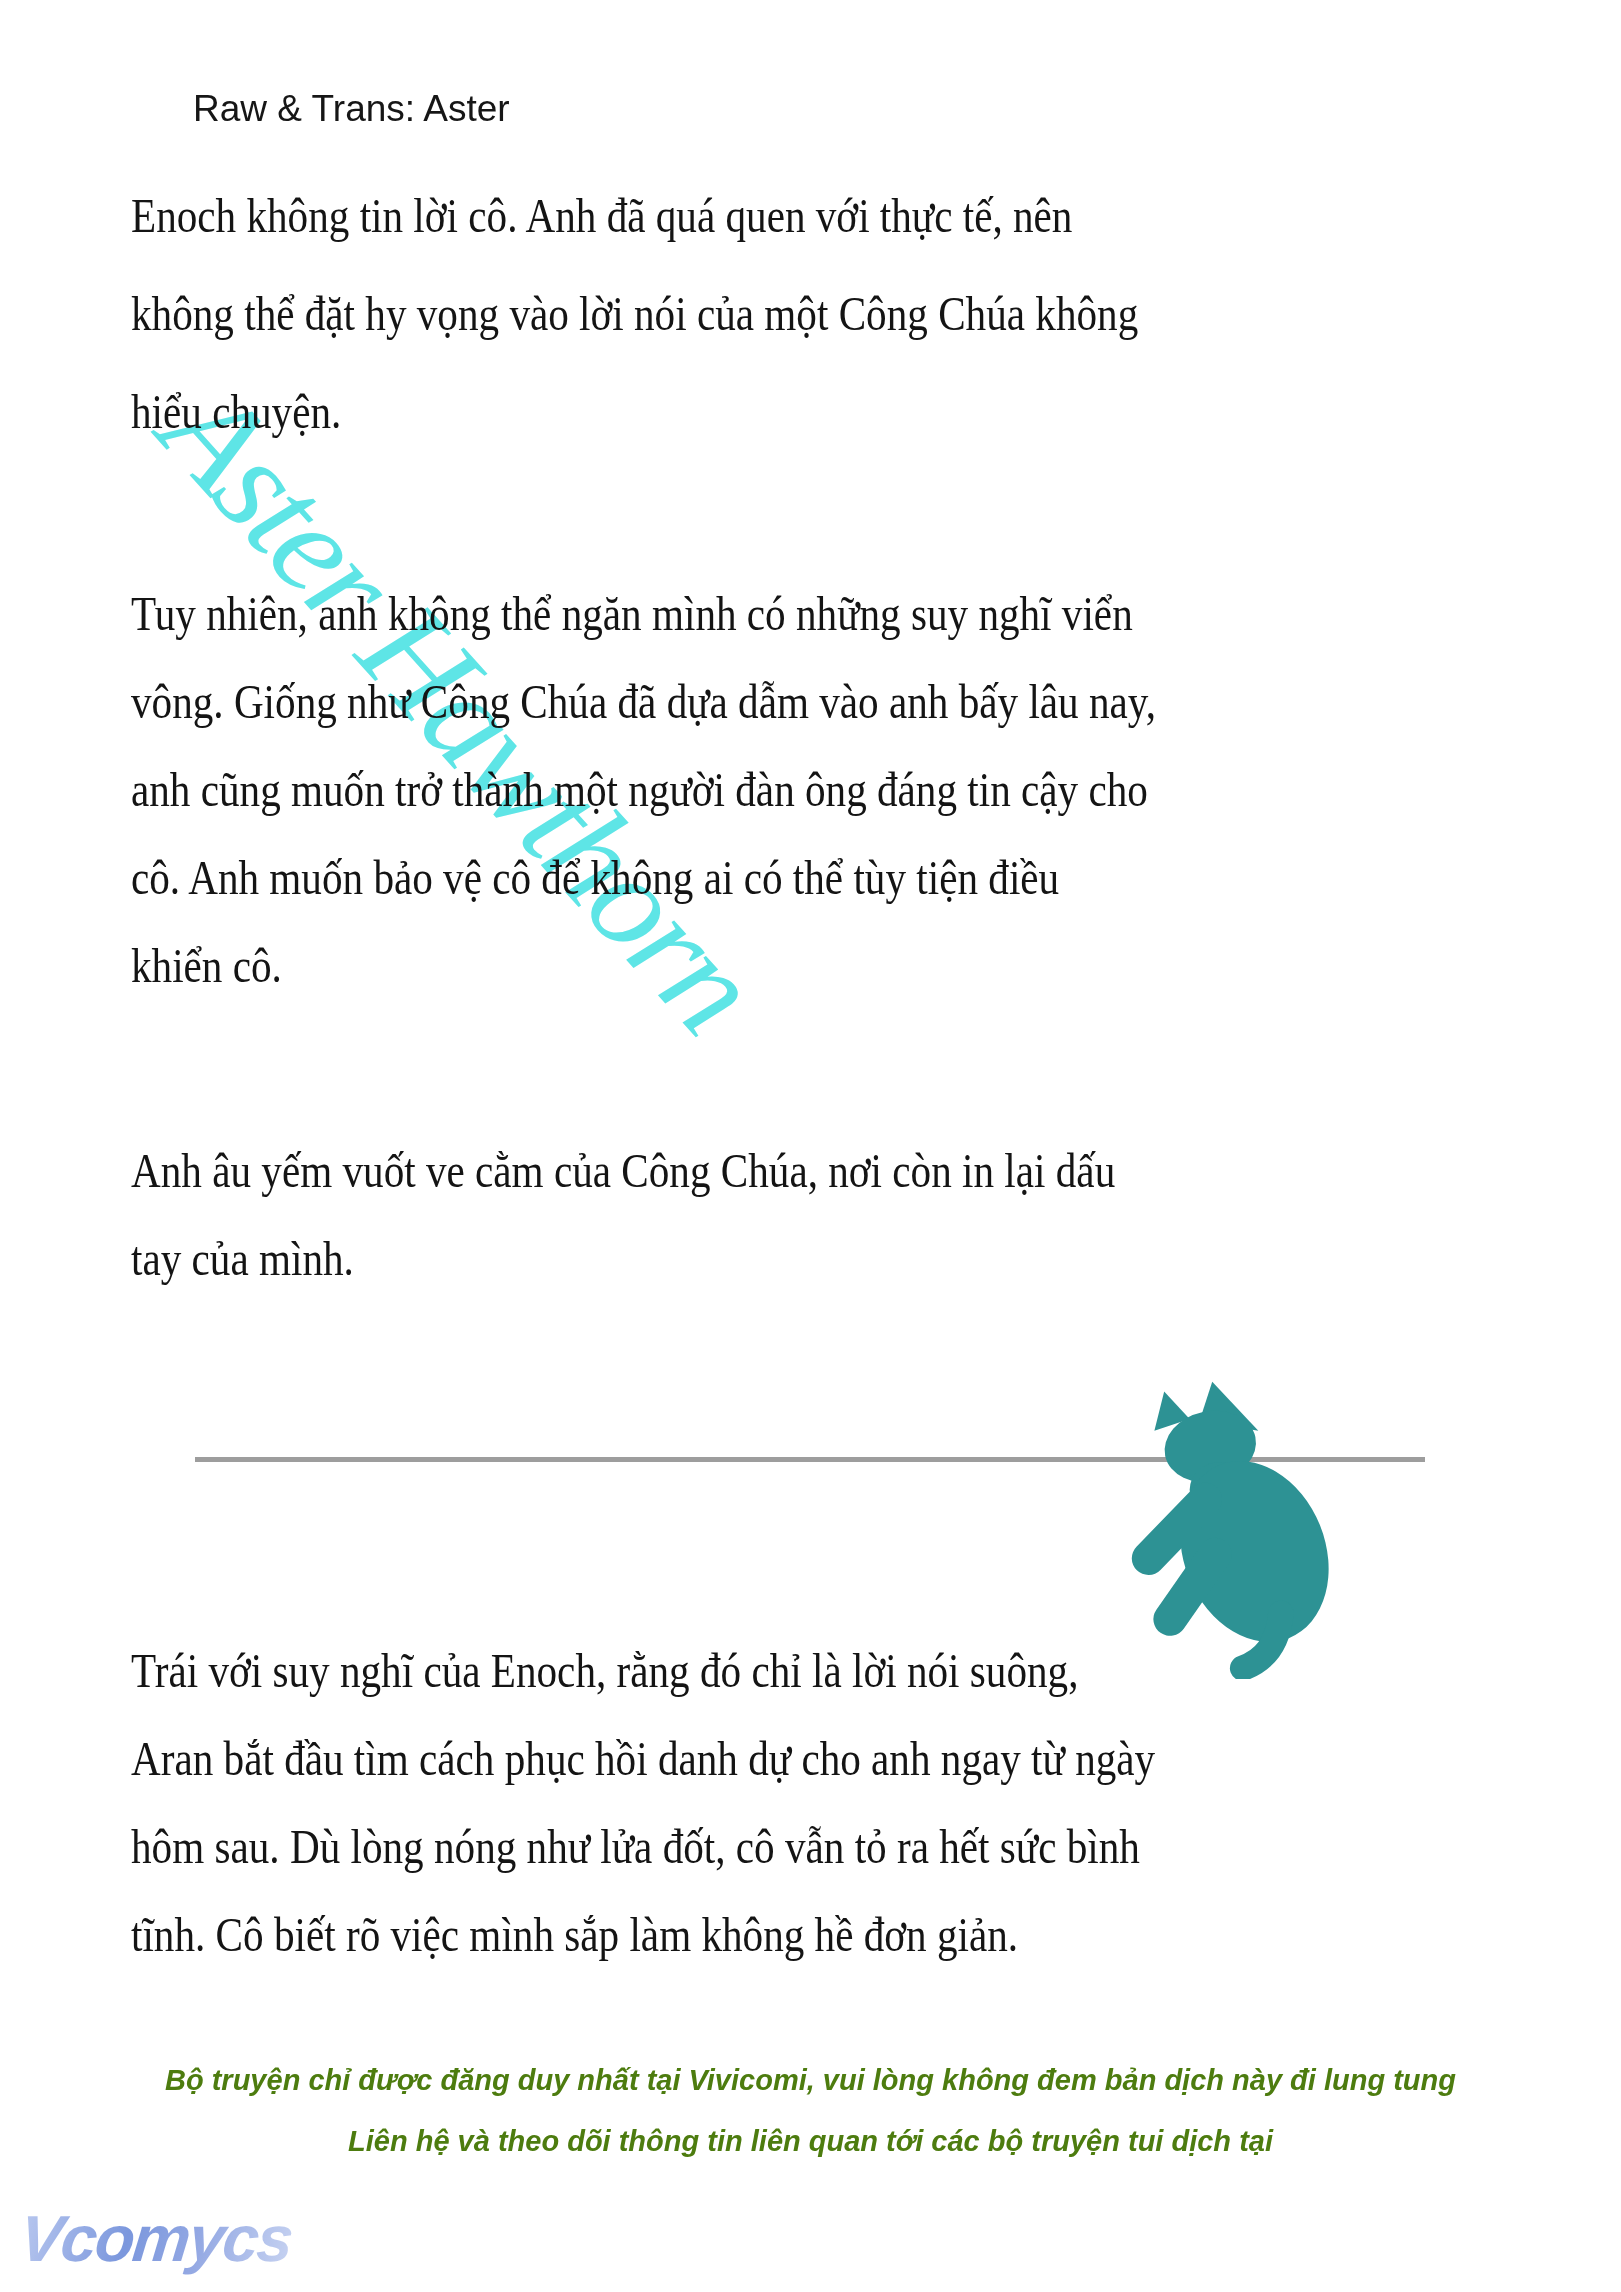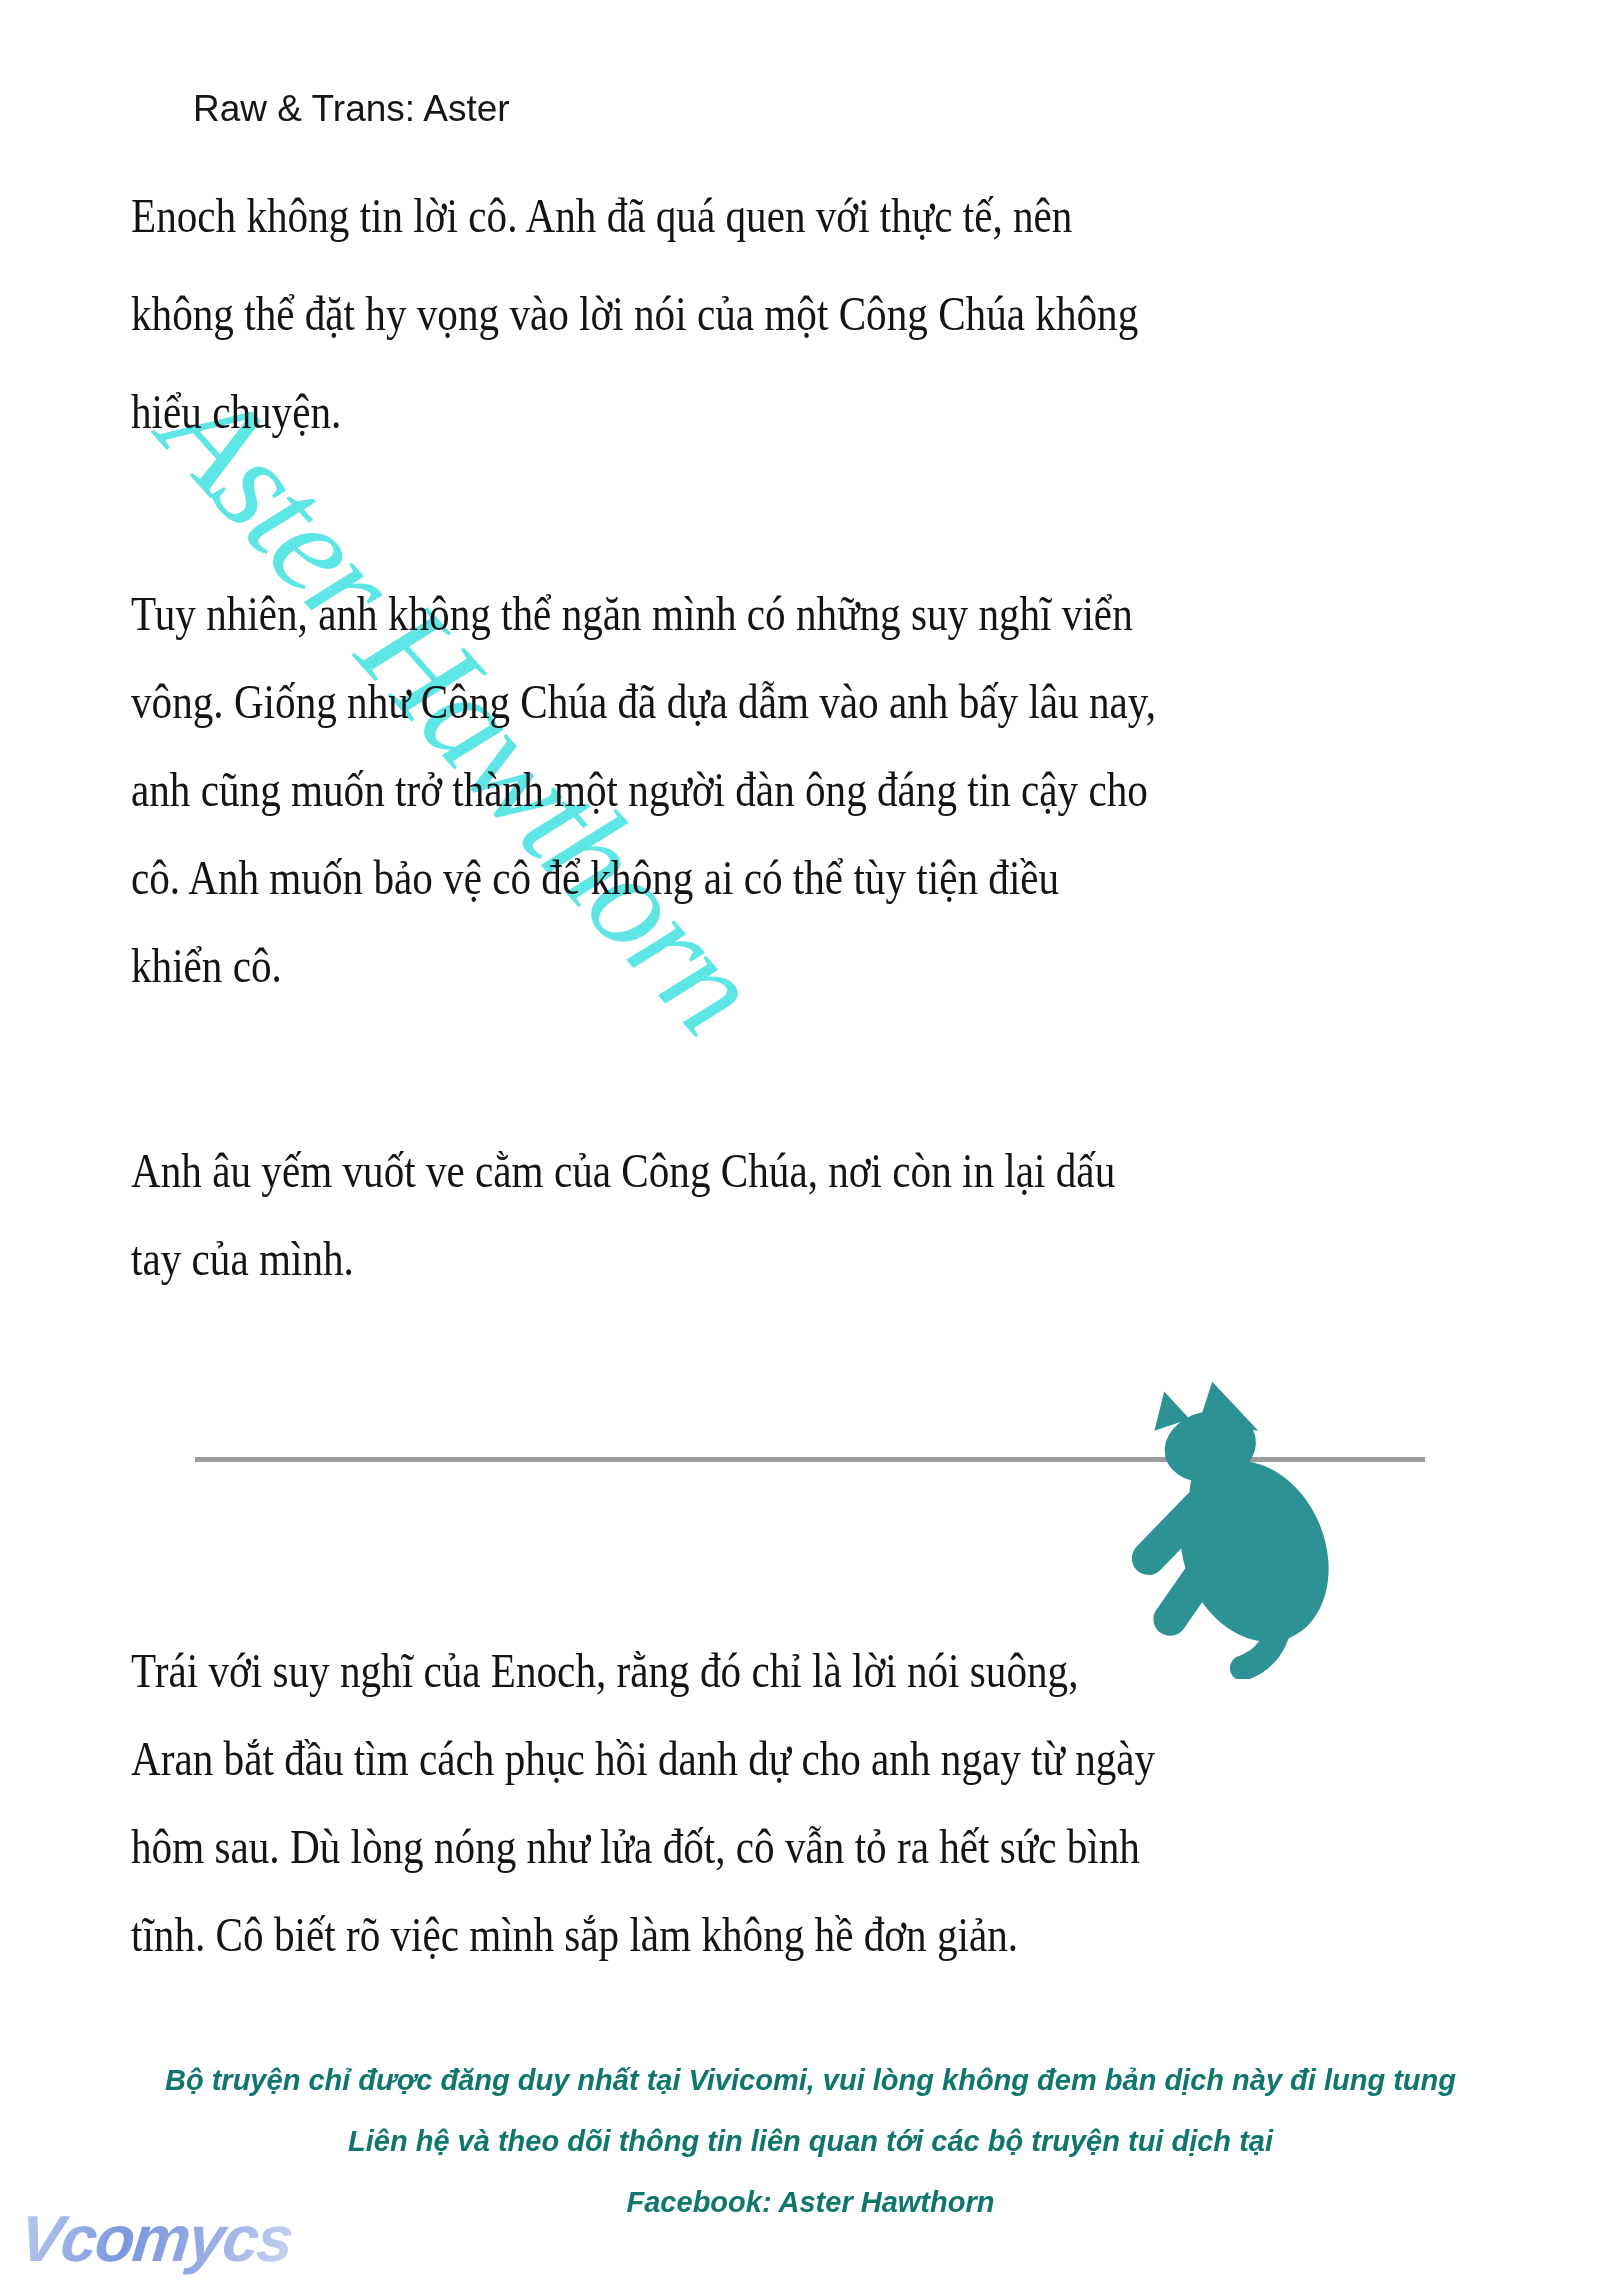--- a/index.html
+++ b/index.html
@@ -117,22 +117,21 @@
     </g>
   </svg>
 
   <div class="para p4">
     <div class="line">Trái với suy nghĩ của Enoch, rằng đó chỉ là lời nói suông,</div>
     <div class="line">Aran bắt đầu tìm cách phục hồi danh dự cho anh ngay từ ngày</div>
     <div class="line">hôm sau. Dù lòng nóng như lửa đốt, cô vẫn tỏ ra hết sức bình</div>
     <div class="line">tĩnh. Cô biết rõ việc mình sắp làm không hề đơn giản.</div>
   </div>
 
-  <div class="footer" style="color: #0f766e;">
+  <div class="footer" style="color: #4d7c0f;">
     <div class="fline">Bộ truyện chỉ được đăng duy nhất tại Vivicomi, vui lòng không đem bản dịch này đi lung tung</div>
     <div class="fline">Liên hệ và theo dõi thông tin liên quan tới các bộ truyện tui dịch tại</div>
-    <div class="fline">Facebook: Aster Hawthorn</div>
   </div>
 
   <div class="site-logo">Vcomycs</div>
 
 </div>
 
 
 </body></html>

